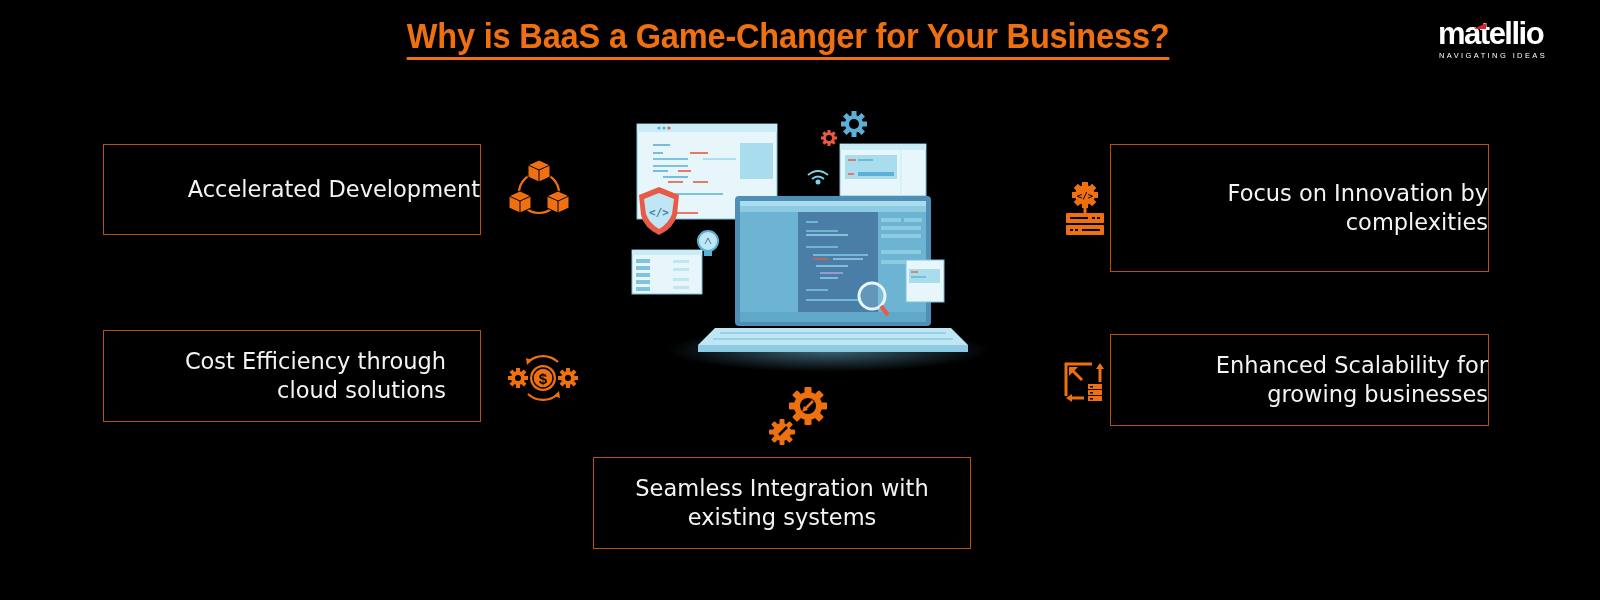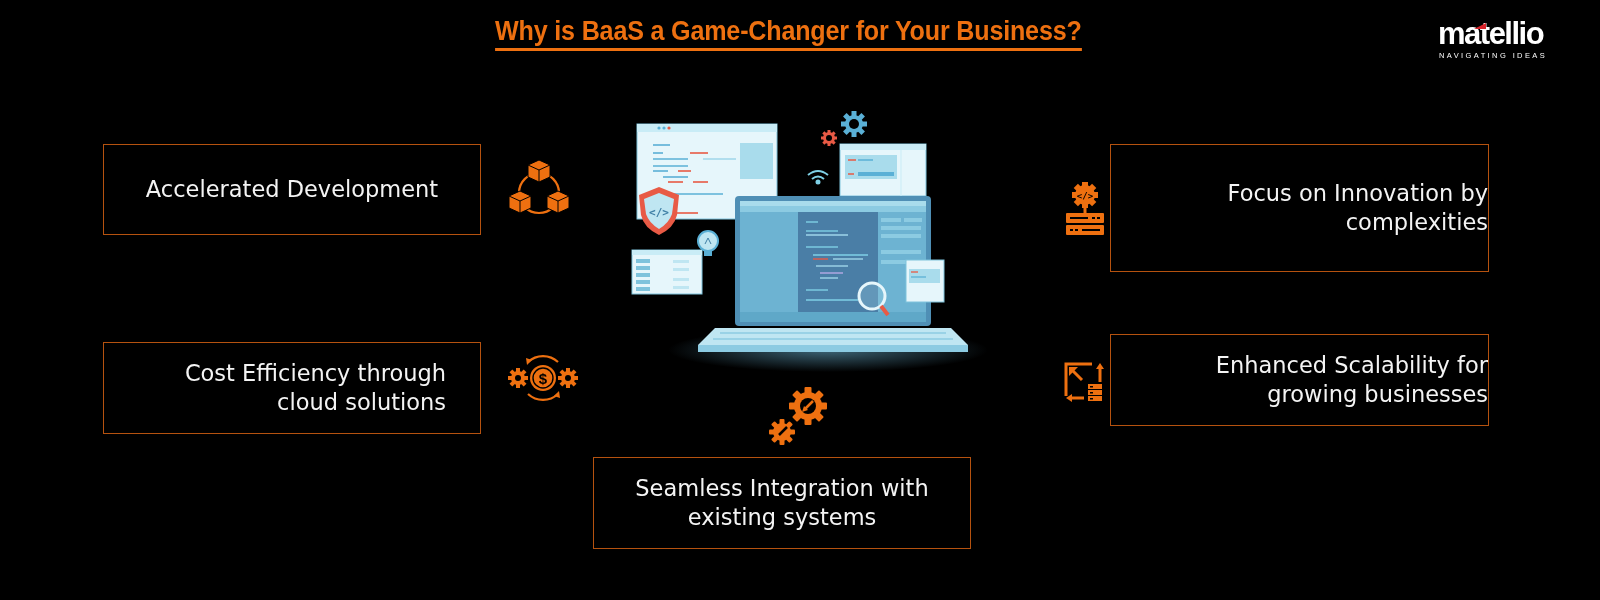--- a/index.html
+++ b/index.html
@@ -2,21 +2,21 @@
 <html><head>
 <meta charset="utf-8">
 <style>
   html, body { margin: 0; padding: 0; }
   body {
     width: 1600px; height: 600px; background: #000000; position: relative; overflow: hidden;
     font-family: "DejaVu Sans", "Liberation Sans", sans-serif; color: #ffffff;
   }
   .title {
     position: absolute; left: 0; top: 16px; width: 1600px; text-align: center;
-    font-family: "Liberation Sans", sans-serif; font-weight: bold; font-size: 27px;
+    font-family: "Liberation Sans", sans-serif; font-weight: bold; font-size: 35px;
     letter-spacing: -0.2px;
   }
   .title span {
     color: #ee7010; border-bottom: 3px solid #ee7010; padding-bottom: 1px;
     display: inline-block; transform: scaleX(0.93); transform-origin: center;
     position: relative; left: -12px;
   }
   .logo { position: absolute; left: 1436px; top: 18px; width: 130px; height: 44px; text-align: center; }
   .logo .word {
     font-family: "Liberation Sans", sans-serif; font-weight: bold; font-size: 31px;
@@ -51,26 +51,26 @@
   <span>Why is BaaS a Game-Changer for Your Business?</span>
 </div>
 
 <div class="logo">
   <div class="word">matellio</div>
   <div class="tick"></div>
   <div class="tag">NAVIGATING IDEAS</div>
 </div>
 
 <div class="box left" style="left:103px; top:144px; width:378px; height:91px;">
-  <div class="txt" style="text-align:center; padding-right:0; padding-left:0;">
+  <div class="txt" style="text-align:right; padding-right:0; padding-left:0;">
     <div>Accelerated Development</div>
   </div>
 </div>
 
-<div class="box left" style="left:103px; top:342px; width:378px; height:92px;">
+<div class="box left" style="left:103px; top:330px; width:378px; height:92px;">
   <div class="txt">
     <div>Cost Efficiency through</div>
     <div>cloud solutions</div>
   </div>
 </div>
 
 <div class="box right" style="left:1110px; top:144px; width:379px; height:128px;">
   <div class="txt">
     <div>Focus on Innovation by</div>
     <div>complexities</div>

